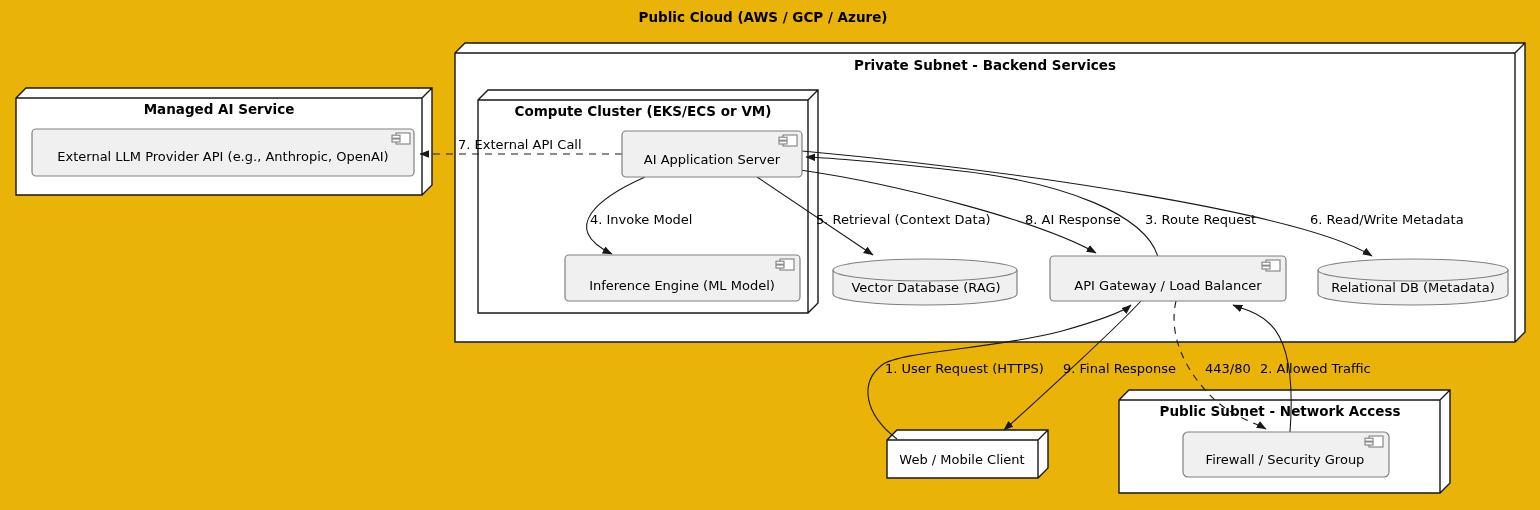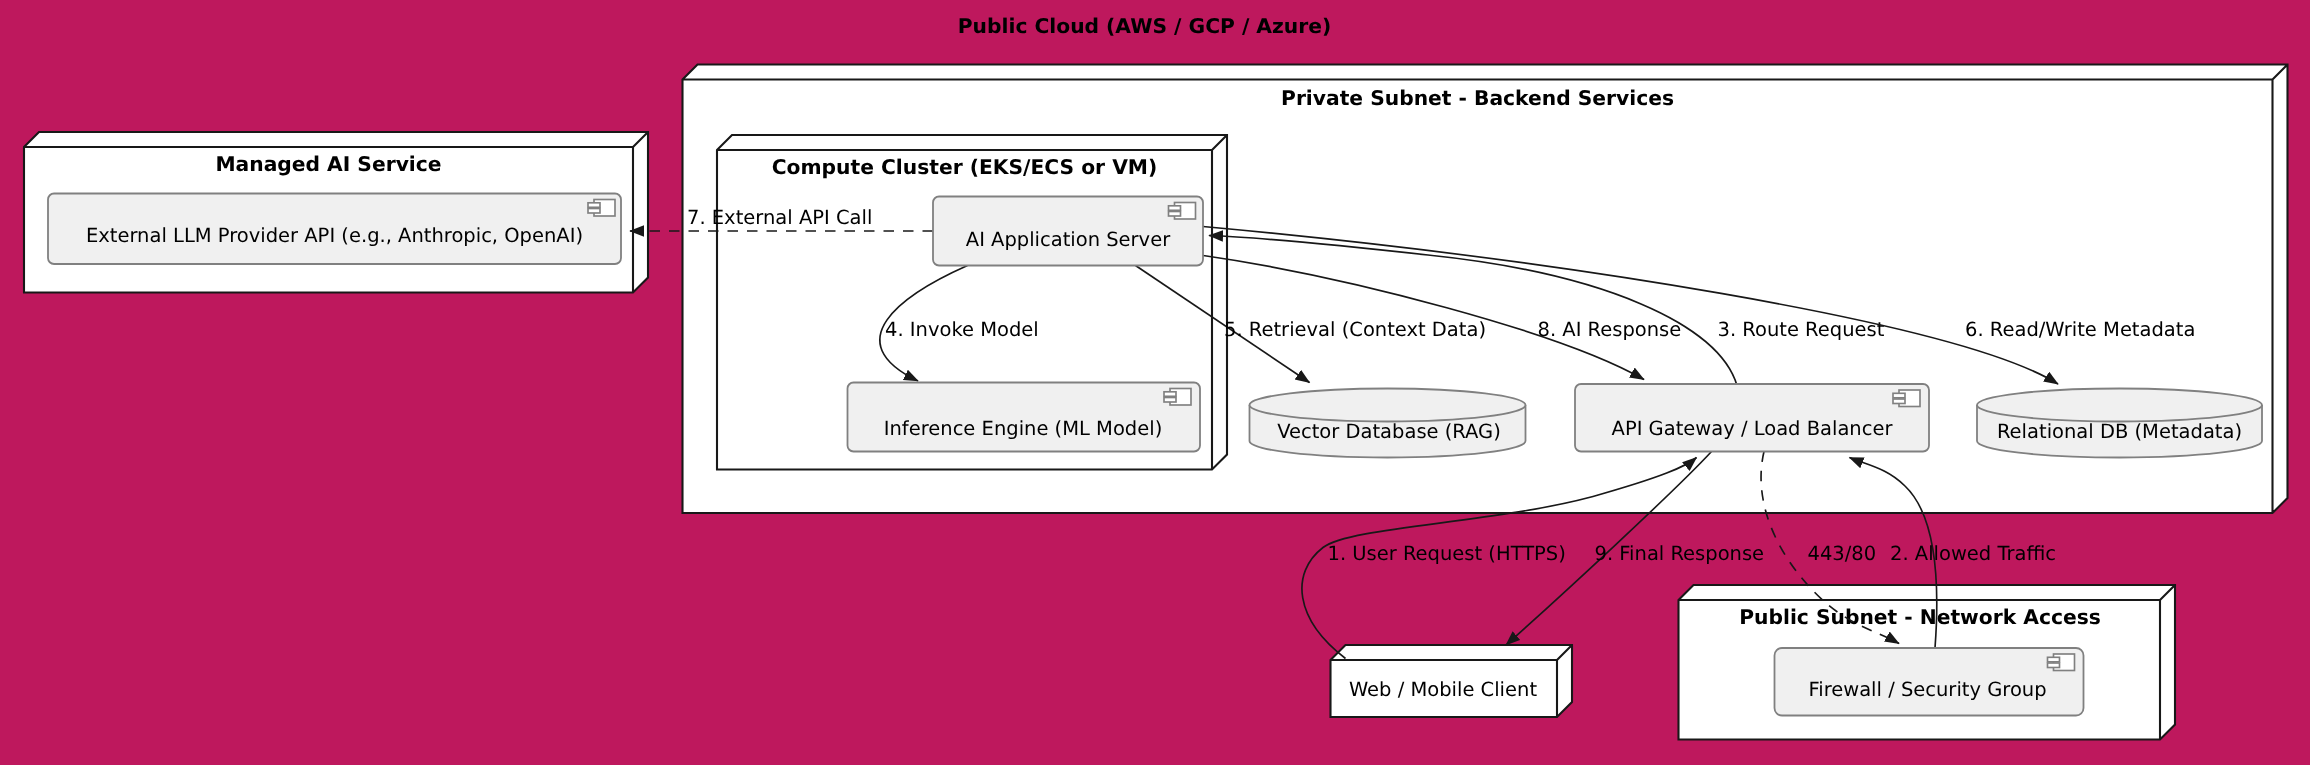--- a/index.html
+++ b/index.html
@@ -1,16 +1,16 @@
 <!DOCTYPE html>
 <html><head>
 <meta charset="utf-8">
 <style>
   html,body { margin:0; padding:0; background:#ffffff; }
-  .canvas { width:1540px; height:510px; position:relative; background:#be185d; }
+  .canvas { width:1540px; height:510px; position:relative; background:#eab308; }
   svg { display:block; }
   text { font-family:"DejaVu Sans", sans-serif; font-size:13px; fill:#000000; }
   .bold { font-weight:bold; font-size:13.5px; }
   .node-shape { fill:#ffffff; stroke:#181818; stroke-width:1.4; }
   .comp { fill:#f0f0f0; stroke:#808080; stroke-width:1.2; }
   .cyl  { fill:#f0f0f0; stroke:#808080; stroke-width:1.2; }
   .edge { fill:none; stroke:#181818; stroke-width:1.1; }
   .dashed { stroke-dasharray:7 6; }
   .icon { fill:#ffffff; stroke:#808080; stroke-width:1.1; }
   .mid { text-anchor:middle; }

